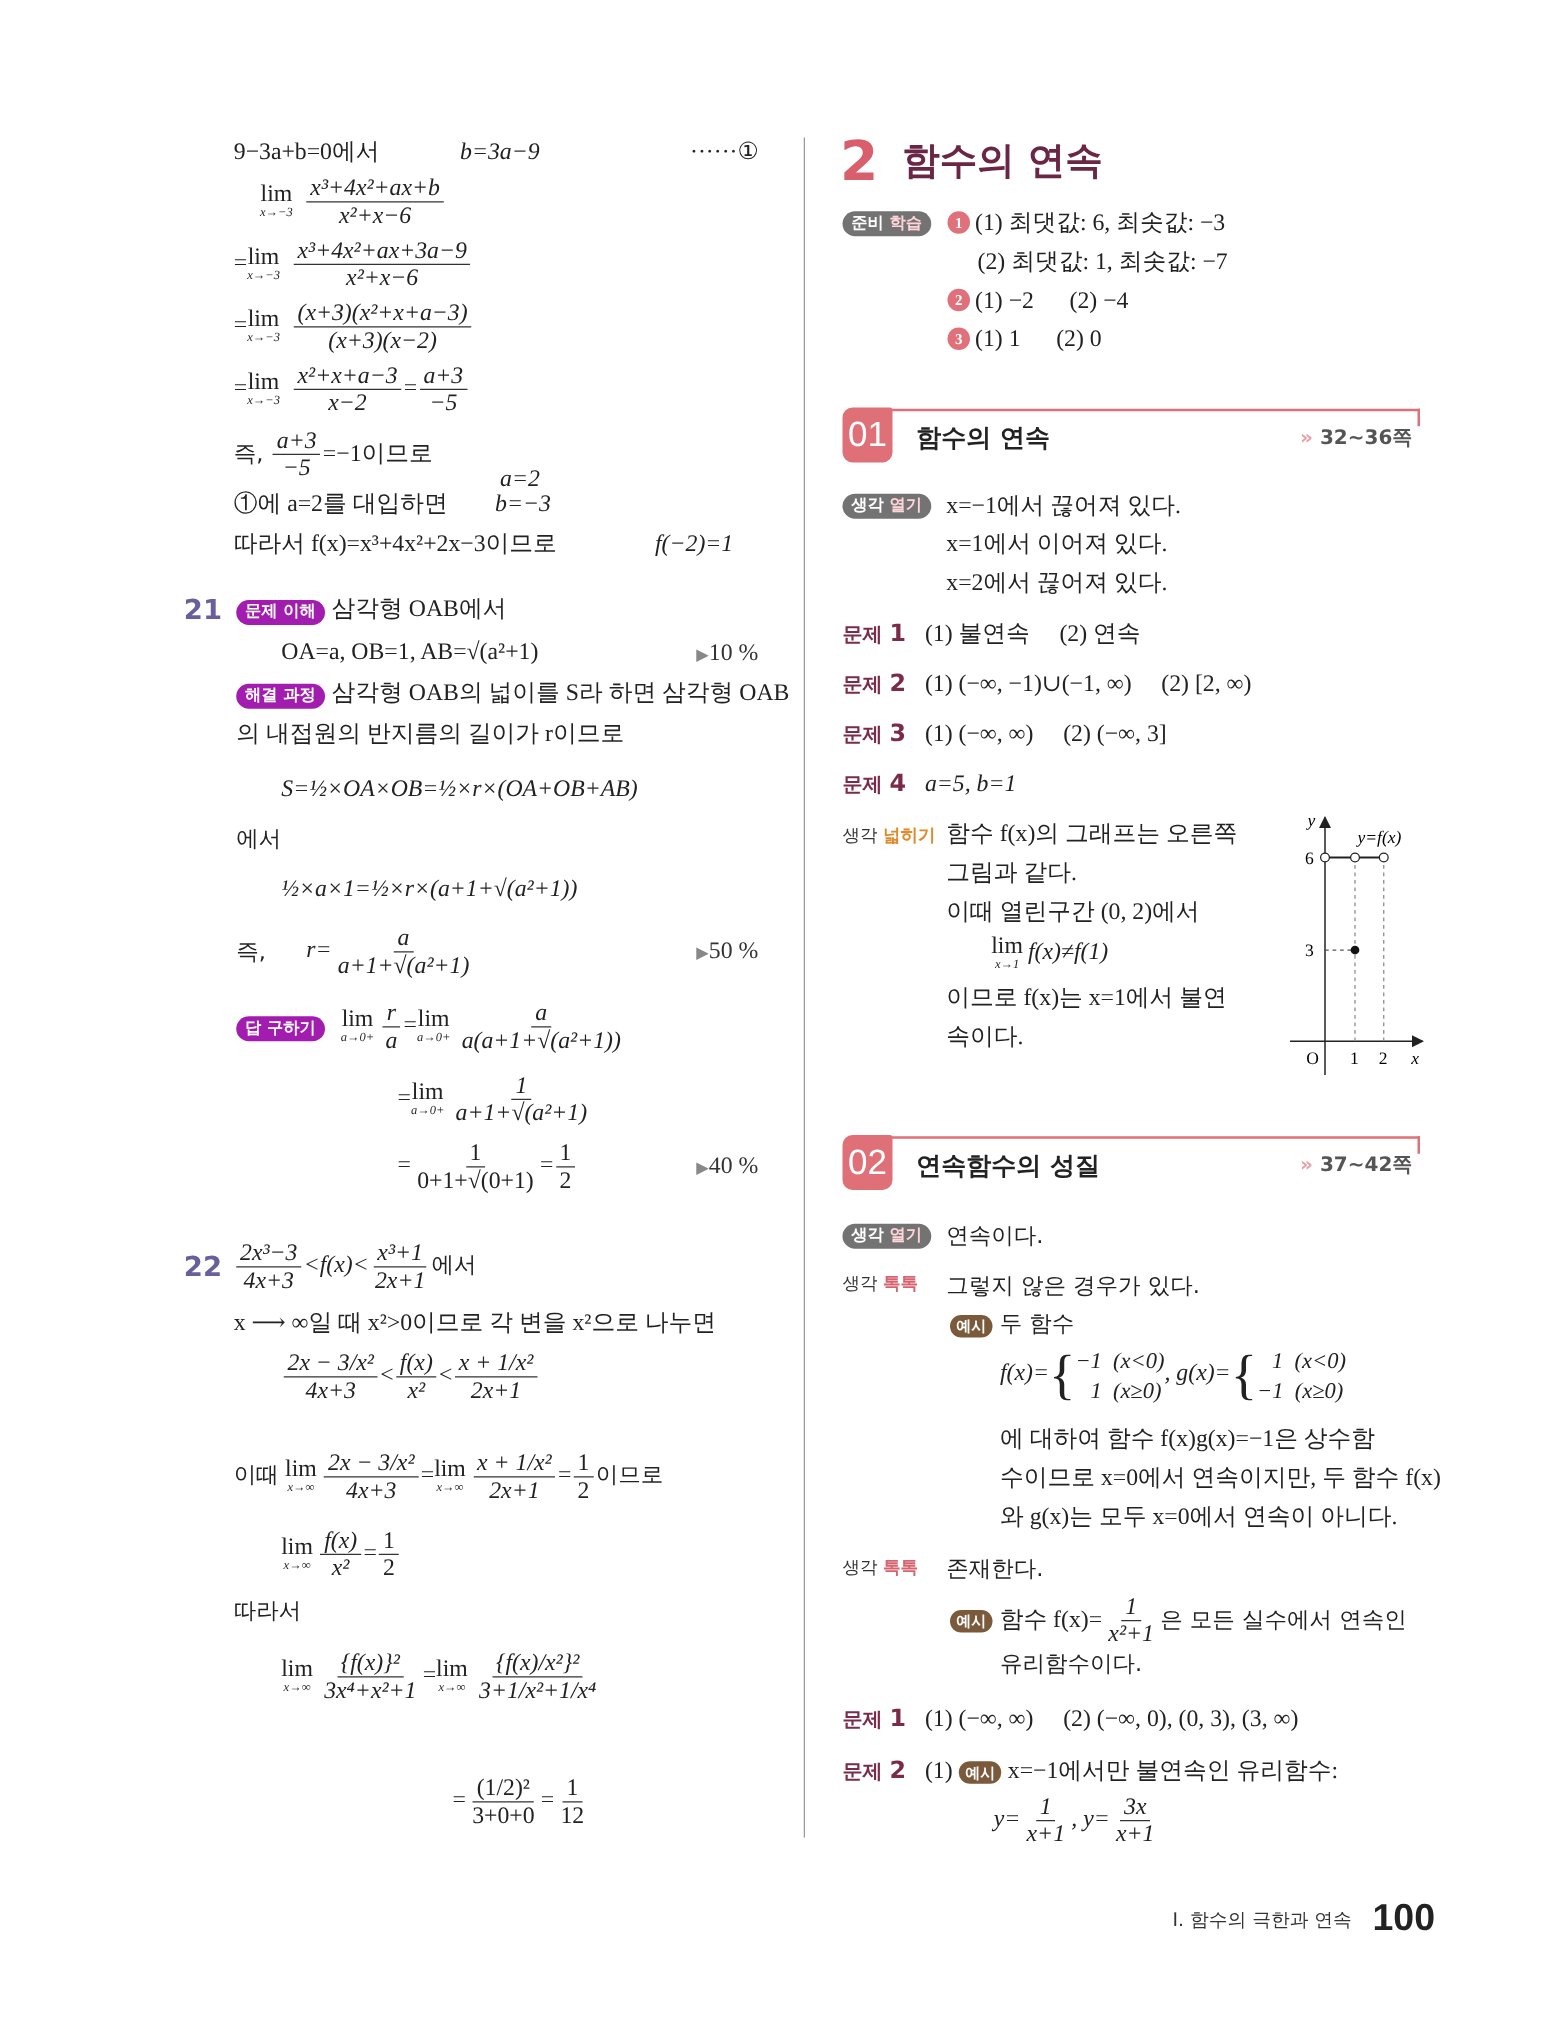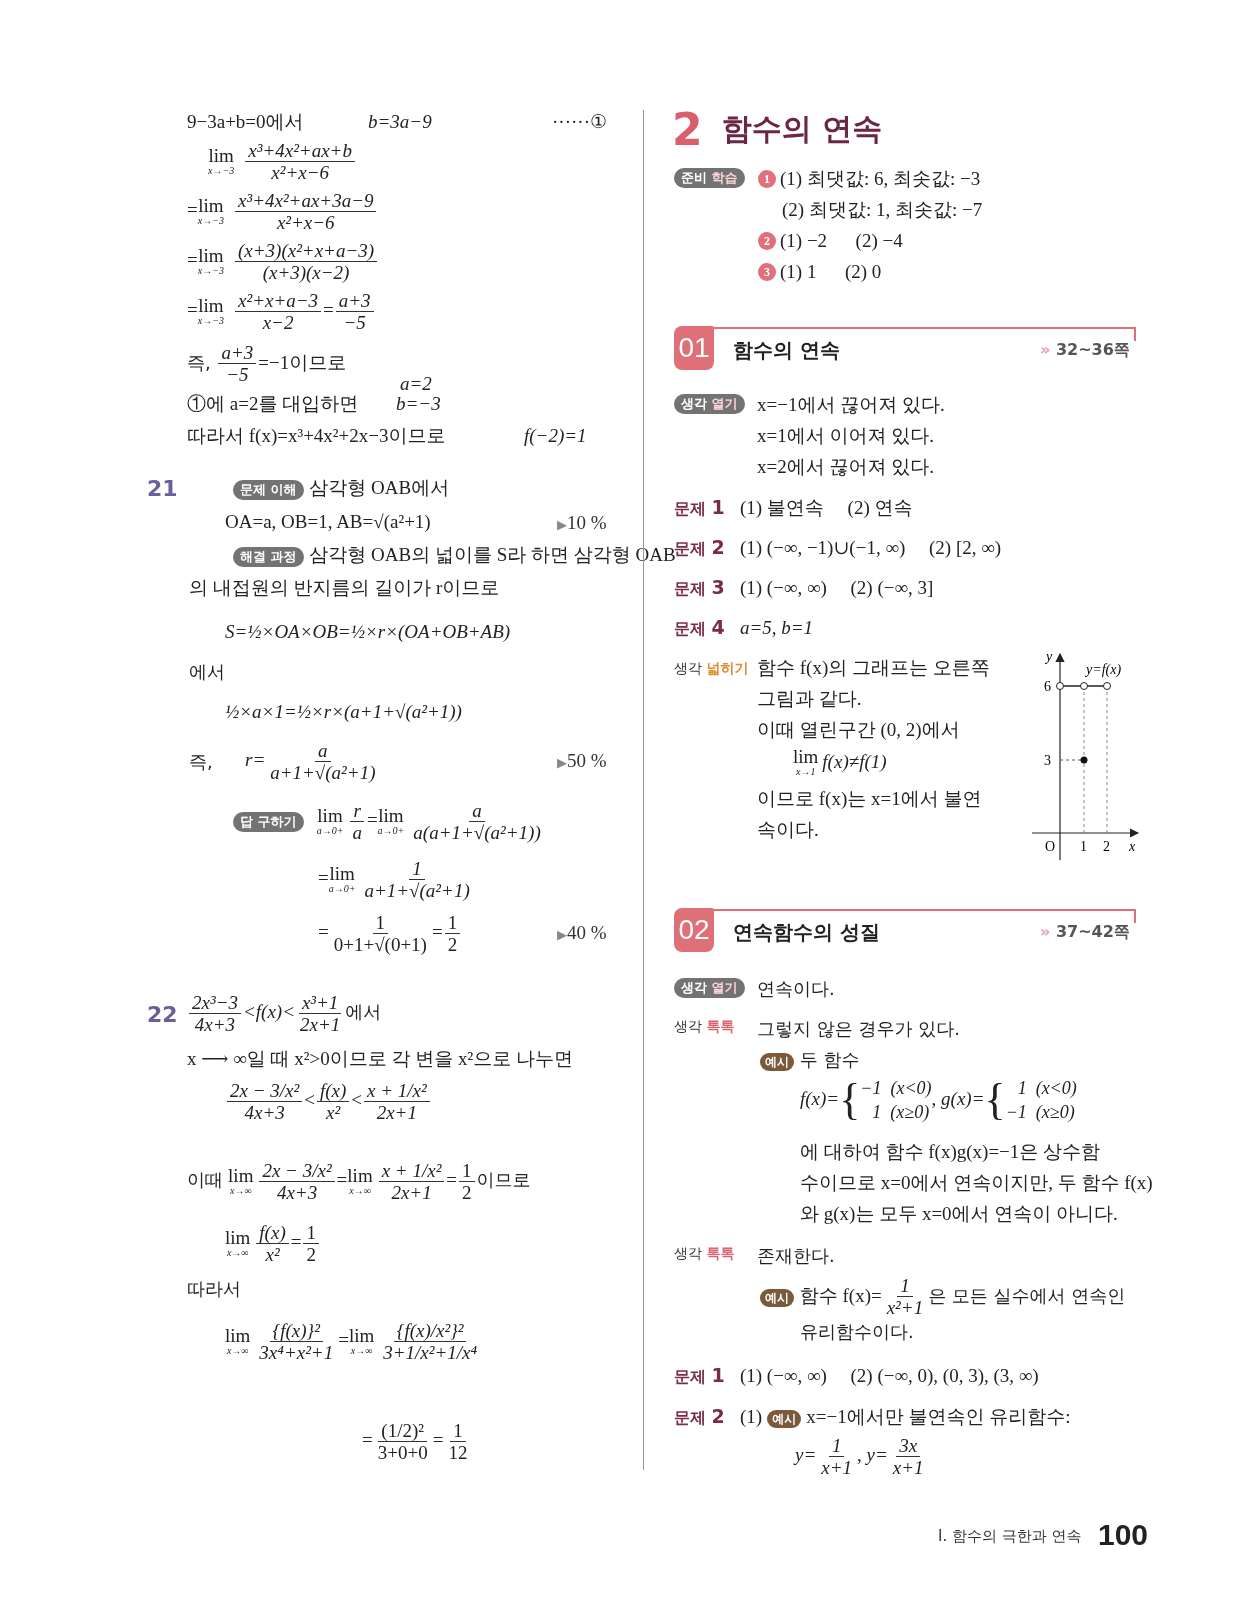--- a/index.html
+++ b/index.html
@@ -7,21 +7,21 @@
   .abs{position:absolute;white-space:nowrap;}
   .t{font-size:18px;line-height:24px;}
   .m{font-family:"Liberation Serif","DejaVu Serif",serif;font-size:19px;}
   .i{font-style:italic;}
   .frac{display:inline-flex;flex-direction:column;align-items:center;vertical-align:middle;margin:0 2px;font-family:"Liberation Serif",serif;font-size:19px;line-height:21px;}
   .frac .n{border-bottom:1px solid #333;padding:0 3px;}
   .frac .d{padding:0 3px;}
   .lim{display:inline-flex;flex-direction:column;align-items:center;vertical-align:middle;font-family:"Liberation Serif",serif;font-size:19px;line-height:18px;margin-right:4px;}
   .lim .sub{font-size:10px;font-style:italic;line-height:12px;}
   .pill{display:inline-block;border-radius:12px;padding:0 7px;height:20px;line-height:20px;font-size:13px;font-weight:bold;color:#fff;}
-  .pill-teal{background:#737373;margin-left:44px;}
+  .pill-teal{background:#a21caf;}
   .pill-red{background:#737373;}
   .pill-red .w{color:#ffd5d9;}
   .pill-brown{background:#7a5a3a;border-radius:10px;padding:0 5px;font-size:12px;height:18px;line-height:18px;}
   .qnum{color:#6a5f9c;font-weight:bold;font-size:22px;}
   .pct{color:#333;font-family:"Liberation Serif",serif;font-size:19px;}
   .pct .tri{color:#888;font-size:13px;}
   .lab{color:#7a2b4a;font-weight:bold;font-size:16px;}
   .lab b{font-size:19px;}
   .divider{position:absolute;left:643px;top:110px;width:1px;height:1360px;background:#999;}
   .chap-num{color:#d85f6b;font-weight:bold;font-size:44px;font-family:"DejaVu Sans",sans-serif;}

